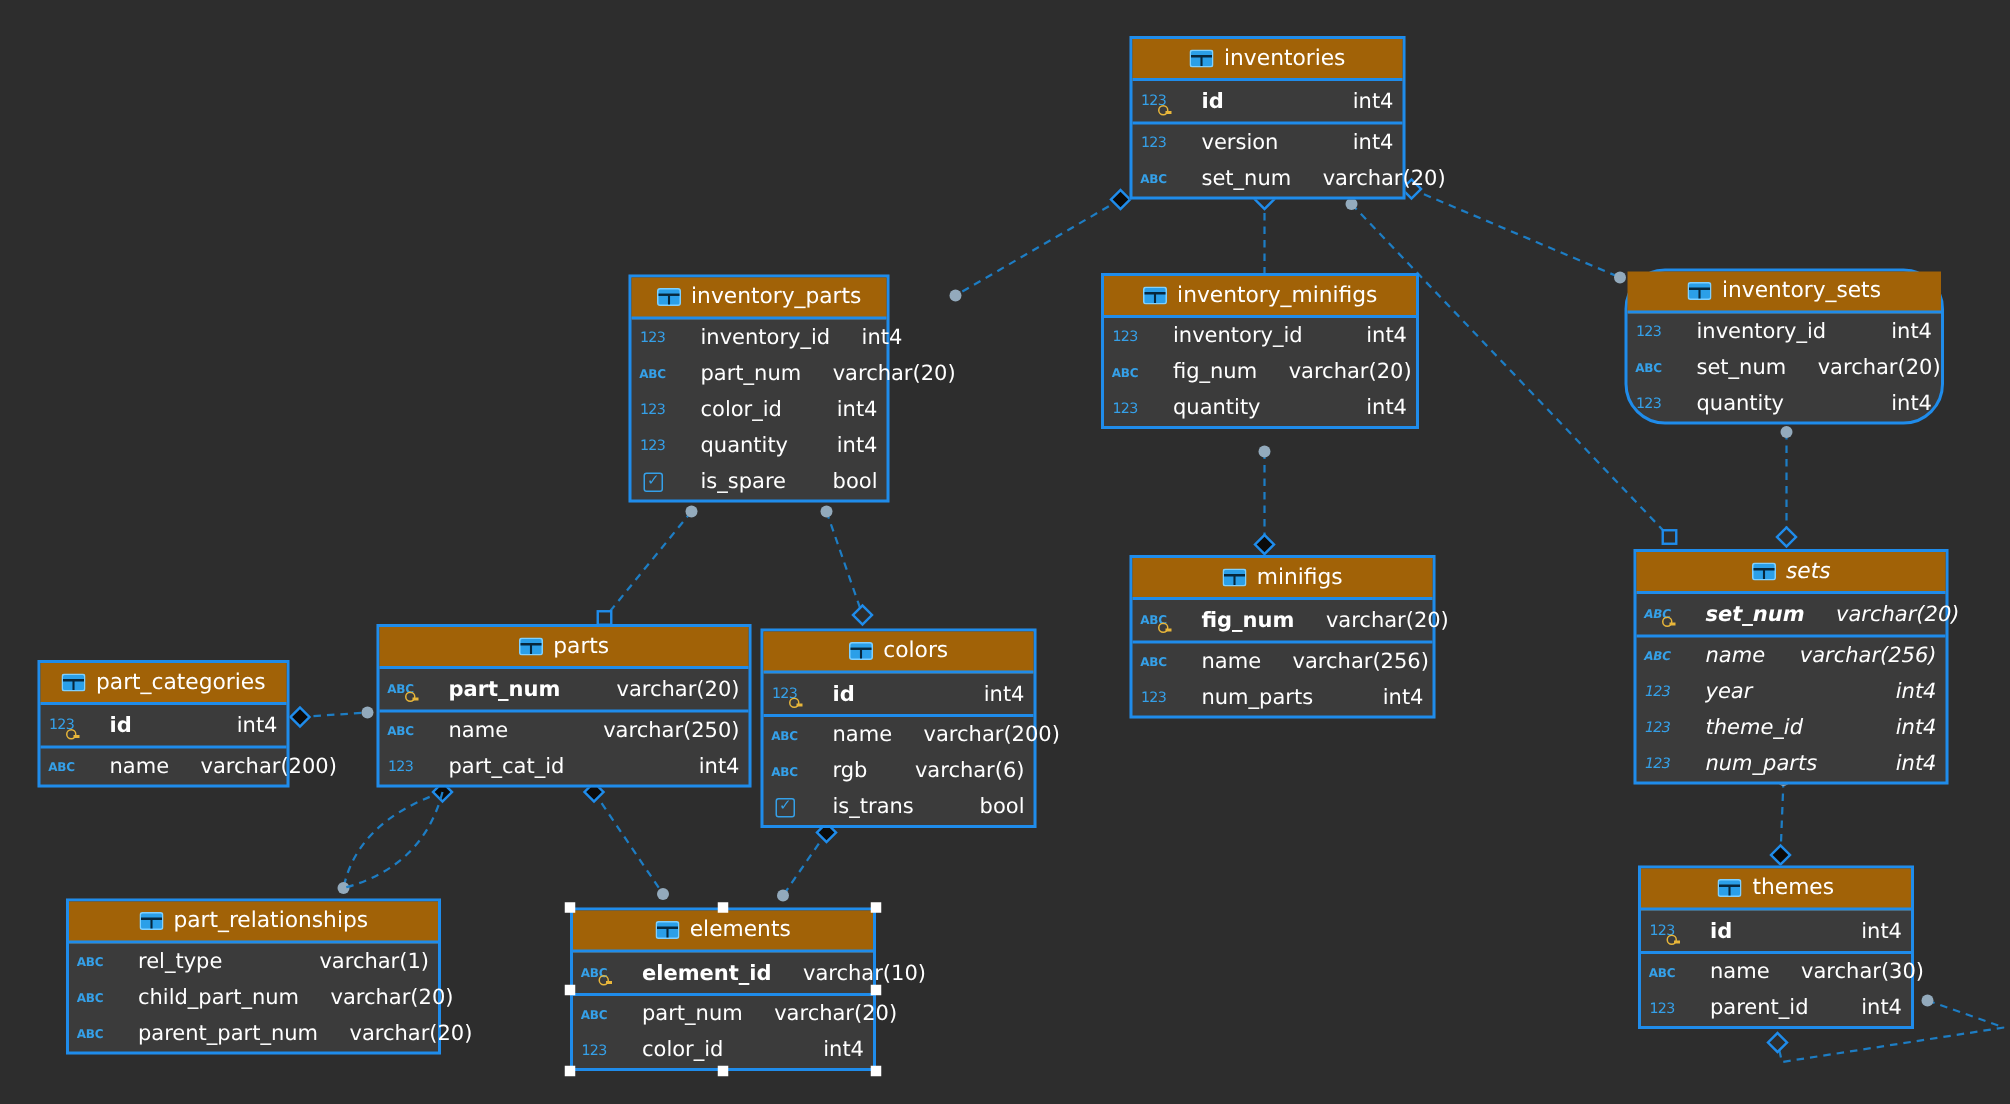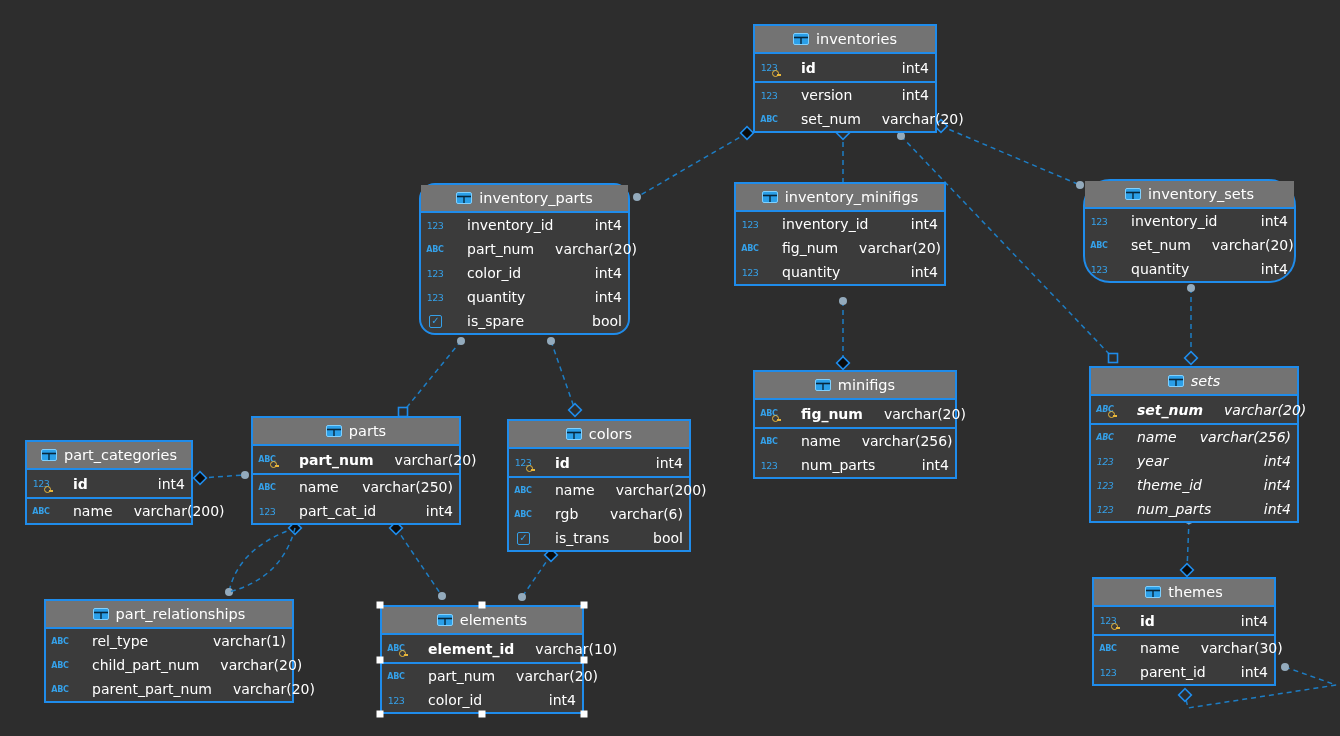--- a/index.html
+++ b/index.html
@@ -9,21 +9,21 @@
     font-family:"DejaVu Sans", sans-serif;
   }
   #canvas{position:relative;width:1340px;height:736px;}
   #connections{position:absolute;left:0;top:0;z-index:0;}
   .table{
     position:absolute;z-index:1;box-sizing:border-box;
     background:#3b3b3b;border:2px solid #1f8ceb;
     color:#ffffff;font-size:14px;
   }
   .thead{
-    height:26px;background:#737373;border-bottom:2px solid #1f8ceb;
+    height:26px;background:#a16207;border-bottom:2px solid #1f8ceb;
     display:flex;align-items:center;justify-content:center;gap:7px;
     white-space:nowrap;font-size:14.5px;
   }
   .ticon{display:flex;align-items:center;}
   .tbody{display:block;}
   .col-row{display:flex;align-items:center;height:24px;padding:0 6px 0 3px;gap:21px;white-space:nowrap;}
   .col-row.pk{height:27px;}
   .col-row.pk .cname{font-weight:bold;}
   .pksep{height:0;border-top:2px solid #1f8ceb;}
   .ic{
@@ -149,21 +149,21 @@
     <span class="cname">version</span>
     <span class="ctype">int4</span>
   </div>
         <div class="col-row">
     <span class="ic abc">ABC</span>
     <span class="cname">set_num</span>
     <span class="ctype">varchar(20)</span>
   </div>
       </div>
   </div>
-    <div class="table" style="left: 419px; top: 183px; width: 211px; border-radius: 16px;">
+    <div class="table" style="left: 419px; top: 183px; width: 174px;">
     <div class="thead">
       <span class="ticon">
         <svg width="16" height="12" viewBox="0 0 16 12">
           <rect x="0.5" y="0.5" width="15" height="11" rx="1.5" fill="#2b9fe8" stroke="#7fd0ff" stroke-width="1"></rect>
           <line x1="1" y1="4.5" x2="15" y2="4.5" stroke="#07273c" stroke-width="1.6"></line>
           <line x1="8" y1="5" x2="8" y2="11" stroke="#07273c" stroke-width="1.4"></line>
         </svg>
       </span>
       <span class="tname">inventory_parts</span>
     </div>
@@ -316,21 +316,21 @@
     <span class="cname">theme_id</span>
     <span class="ctype">int4</span>
   </div>
         <div class="col-row">
     <span class="ic num">123</span>
     <span class="cname">num_parts</span>
     <span class="ctype">int4</span>
   </div>
       </div>
   </div>
-    <div class="table" style="left: 251px; top: 416px; width: 210px;">
+    <div class="table" style="left: 251px; top: 416px; width: 250px;">
     <div class="thead">
       <span class="ticon">
         <svg width="16" height="12" viewBox="0 0 16 12">
           <rect x="0.5" y="0.5" width="15" height="11" rx="1.5" fill="#2b9fe8" stroke="#7fd0ff" stroke-width="1"></rect>
           <line x1="1" y1="4.5" x2="15" y2="4.5" stroke="#07273c" stroke-width="1.6"></line>
           <line x1="8" y1="5" x2="8" y2="11" stroke="#07273c" stroke-width="1.4"></line>
         </svg>
       </span>
       <span class="tname">parts</span>
     </div>

